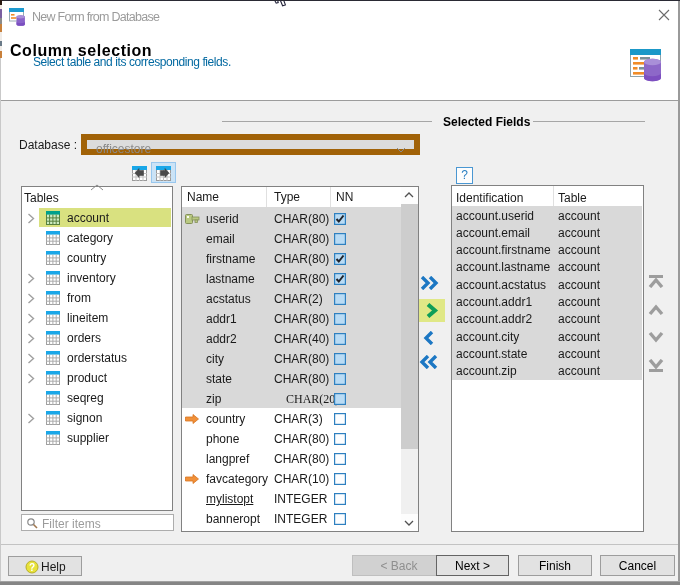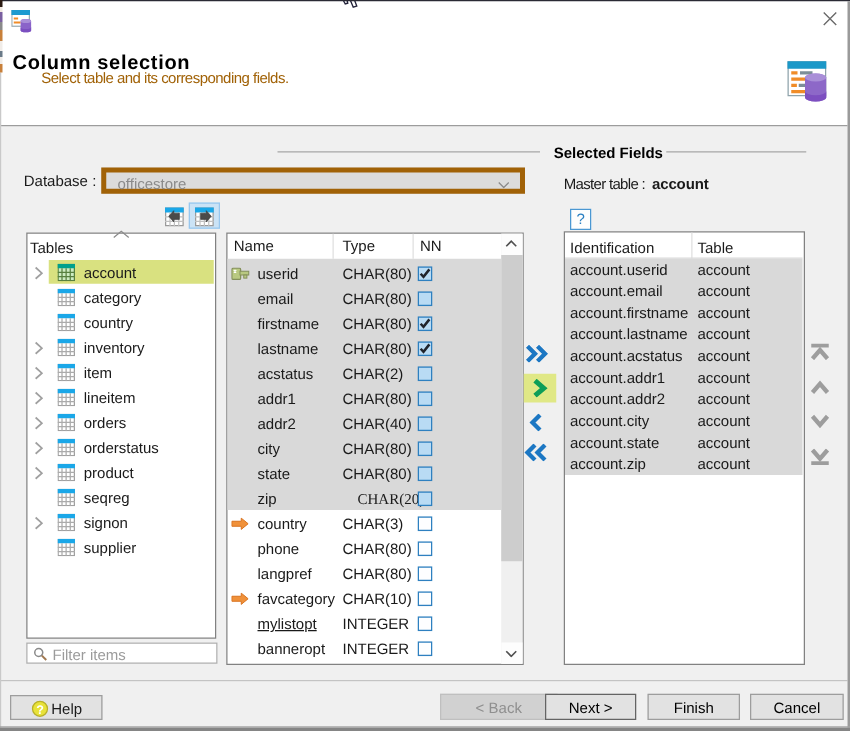--- a/index.html
+++ b/index.html
@@ -13,26 +13,26 @@
 #leftline { left:0; top:58px; width:1px; height:524px; background:#c9c9c9; }
 #botline { left:0; top:581px; width:680px; height:1px; background:#a2a2a2; }
 #botshadow { left:0; top:582px; width:680px; height:3px; background:#858585; }
 
 #body { left:1px; top:101px; width:677px; height:443px; background:#f0f0f0; }
 #hdrsep { left:0; top:100px; width:678px; height:1px; background:#9c9c9c; }
 #botbar { left:1px; top:545px; width:677px; height:36px; background:#f0f0f0; }
 #barsep { left:0; top:544px; width:678px; height:1px; background:#c3c3c3; }
 .title { left:32px; top:10px; font-size:12.5px; color:#9b9b9b; letter-spacing:-0.72px; }
 h1 { left:10px; top:42px; font-size:16px; font-weight:bold; color:#000; letter-spacing:0.55px; }
-.subtitle { left:33px; top:55px; font-size:12px; color:#a16207; letter-spacing:-0.42px; }
+.subtitle { left:33px; top:55px; font-size:12px; color:#0369a1; letter-spacing:-0.42px; }
 
 .grouplabel { font-weight:bold; font-size:12px; color:#000; }
 .groupline { height:1px; background:#a6a6a6; }
 
-#combo { left:81px; top:134px; width:339px; height:21px; background:#dcdcdc; border:4px solid #a16207; color:#8b8b8b; line-height:19px; padding-left:9px; }
+#combo { left:81px; top:134px; width:339px; height:21px; background:#dcdcdc; border:6px solid #a16207; color:#8b8b8b; line-height:19px; padding-left:9px; }
 
 .panel { background:#fff; border:1px solid #818181; }
 #tables { left:21px; top:186px; width:152px; height:325px; }
 #filter { left:21px; top:514px; width:153px; height:17px; background:#fff; border:1px solid #adadad; }
 #midtbl { left:181px; top:186px; width:238px; height:346px; }
 #seltbl { left:451px; top:185px; width:193px; height:347px; }
 .hl { background:#d9e180; }
 .graysel { background:#d9d9d9; }
 .btn { background:#e2e2e2; border:1px solid #9d9d9d; text-align:center; font-size:12px; color:#000; }
 </style>
@@ -47,20 +47,21 @@
 
   <svg class="abs" style="left:9px; top:8px;" width="17" height="19" viewBox="0 0 17 19">
     <rect x="0.5" y="0.5" width="14" height="12.5" fill="#fff" stroke="#9aabb2"></rect>
     <rect x="0" y="0" width="15" height="4" fill="#1d9ad0"></rect>
     <rect x="2" y="6" width="3.5" height="1.6" fill="#f08c28"></rect>
     <rect x="2" y="9.2" width="5.5" height="1.6" fill="#f08c28"></rect>
     <path d="M7.5,8.8 a4.2,1.6 0 0 1 8.4,0 l0,7.4 a4.2,1.6 0 0 1 -8.4,0 Z" fill="#8a63c9"></path>
     <path d="M7.5,13.6 a4.2,1.6 0 0 0 8.4,0 l0,2.6 a4.2,1.6 0 0 1 -8.4,0 Z" fill="#7b4fc0"></path>
     <ellipse cx="11.7" cy="8.8" rx="4.2" ry="1.6" fill="#a98fd8"></ellipse>
   </svg>
+  <div class="abs title">New Form from Database</div>
 
   <svg class="abs" style="left:657px; top:8px;" width="14" height="14" viewBox="0 0 14 14">
     <path d="M2,2 L12,12 M12,2 L2,12" stroke="#6b6b6b" stroke-width="1.1" fill="none"></path>
   </svg>
 
   <svg class="abs" style="left:274px; top:0px;" width="14" height="7" viewBox="0 0 14 7">
     <path d="M0.5,0 L2.2,3.2 L4.2,2.6 L3.6,0 Z" fill="#fff" stroke="#23233a" stroke-width="1.1"></path>
     <path d="M6.2,0 L8.6,5.8 L11.4,4.9 L9.6,0 Z" fill="#fff" stroke="#23233a" stroke-width="1.1"></path>
   </svg>
 
@@ -94,21 +95,20 @@
   </div>
 
   <div class="abs" id="tb1" style="left:131px; top:165px; width:17px; height:17px;"><svg width="17" height="17" viewBox="0 0 17 17">
     <rect x="1.5" y="1.5" width="14" height="14" fill="#fff" stroke="#9a9a9a"></rect>
     <rect x="1" y="1" width="15" height="4" fill="#1aa7e8"></rect>
     <path d="M1,8.5 h15 M1,12 h15 M5,5 v11 M8.5,5 v11 M12,5 v11" stroke="#c0c0c0" stroke-width="1"></path>
     <path d="M9.5,4.5 L5,4.5 L5,2.5 L1,7 L5,11.5 L5,9.5 L9.5,9.5 Z" fill="#4a4a4a" stroke="#3a3a3a" stroke-width="0.5" transform="translate(3,1)"></path>
   </svg></div>
   <div class="abs" style="left:151px; top:162px; width:25px; height:21px; background:#cbe3f6; border:1px solid #98c7ee;"></div>
 
-  <div class="abs" style="left:451px; top:140px; letter-spacing:-0.55px;">Master table :&nbsp; <b style="letter-spacing:-0.1px;">account</b></div>
 
   <div class="abs" style="left:456px; top:167px; width:17px; height:17px; background:#fdfdfd; border:1px solid #4a97d2; color:#2a7fc2; text-align:center; line-height:15px;">?</div>
 
   <div class="abs panel" id="tables"></div>
   <div class="abs" style="left:24px; top:191px;">Tables</div>
   <svg class="abs" style="left:90px; top:184px;" width="14" height="7" viewBox="0 0 14 7">
       <path d="M1,6 L7,1 L13,6" stroke="#8b8b8b" fill="none"></path>
     </svg>
   <div class="abs hl" style="left:39px; top:208px; width:132px; height:19px;"></div>
   <div class="abs" id="treezone">
@@ -143,21 +143,21 @@
     </svg>
       <div class="abs" style="left:67px; top:268px; line-height:20px;">inventory</div>
       <svg class="abs" style="left:27px; top:293px;" width="8" height="11" viewBox="0 0 8 11">
         <path d="M1.5,1 L6.5,5.5 L1.5,10" stroke="#a0a0a0" stroke-width="1.4" fill="none"></path>
       </svg>
       <svg class="abs" style="left:46px; top:291px;" width="14" height="14" viewBox="0 0 14 14">
       <rect x="0.5" y="0.5" width="13" height="13" fill="#ffffff" stroke="#a0a0a0"></rect>
       <rect x="0" y="0" width="14" height="3.6" fill="#1aa7e8"></rect>
       <path d="M0,6.9 h14 M0,10.2 h14 M3.6,3.6 v10.4 M6.9,3.6 v10.4 M10.2,3.6 v10.4" stroke="#ababab" stroke-width="1"></path>
     </svg>
-      <div class="abs" style="left:67px; top:288px; line-height:20px;">item</div>
+      <div class="abs" style="left:67px; top:288px; line-height:20px;">from</div>
       <svg class="abs" style="left:27px; top:313px;" width="8" height="11" viewBox="0 0 8 11">
         <path d="M1.5,1 L6.5,5.5 L1.5,10" stroke="#a0a0a0" stroke-width="1.4" fill="none"></path>
       </svg>
       <svg class="abs" style="left:46px; top:311px;" width="14" height="14" viewBox="0 0 14 14">
       <rect x="0.5" y="0.5" width="13" height="13" fill="#ffffff" stroke="#a0a0a0"></rect>
       <rect x="0" y="0" width="14" height="3.6" fill="#1aa7e8"></rect>
       <path d="M0,6.9 h14 M0,10.2 h14 M3.6,3.6 v10.4 M6.9,3.6 v10.4 M10.2,3.6 v10.4" stroke="#ababab" stroke-width="1"></path>
     </svg>
       <div class="abs" style="left:67px; top:308px; line-height:20px;">lineitem</div>
       <svg class="abs" style="left:27px; top:333px;" width="8" height="11" viewBox="0 0 8 11">

